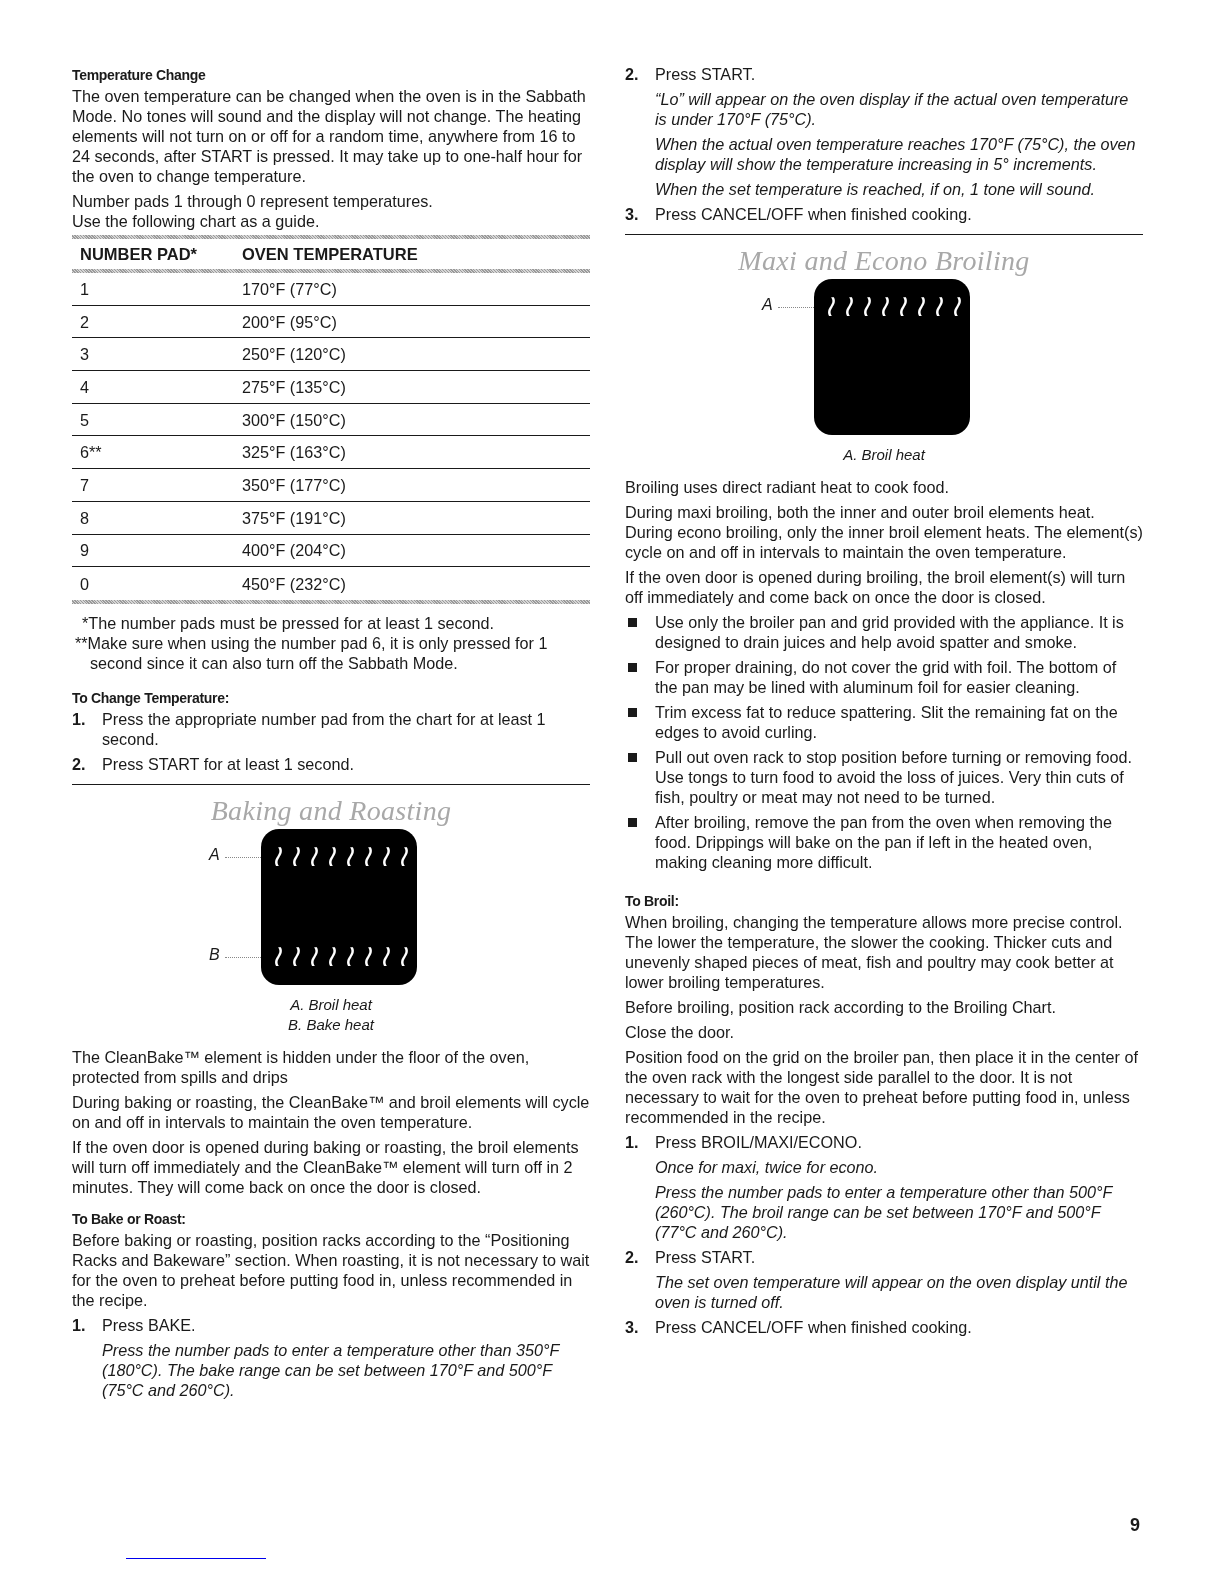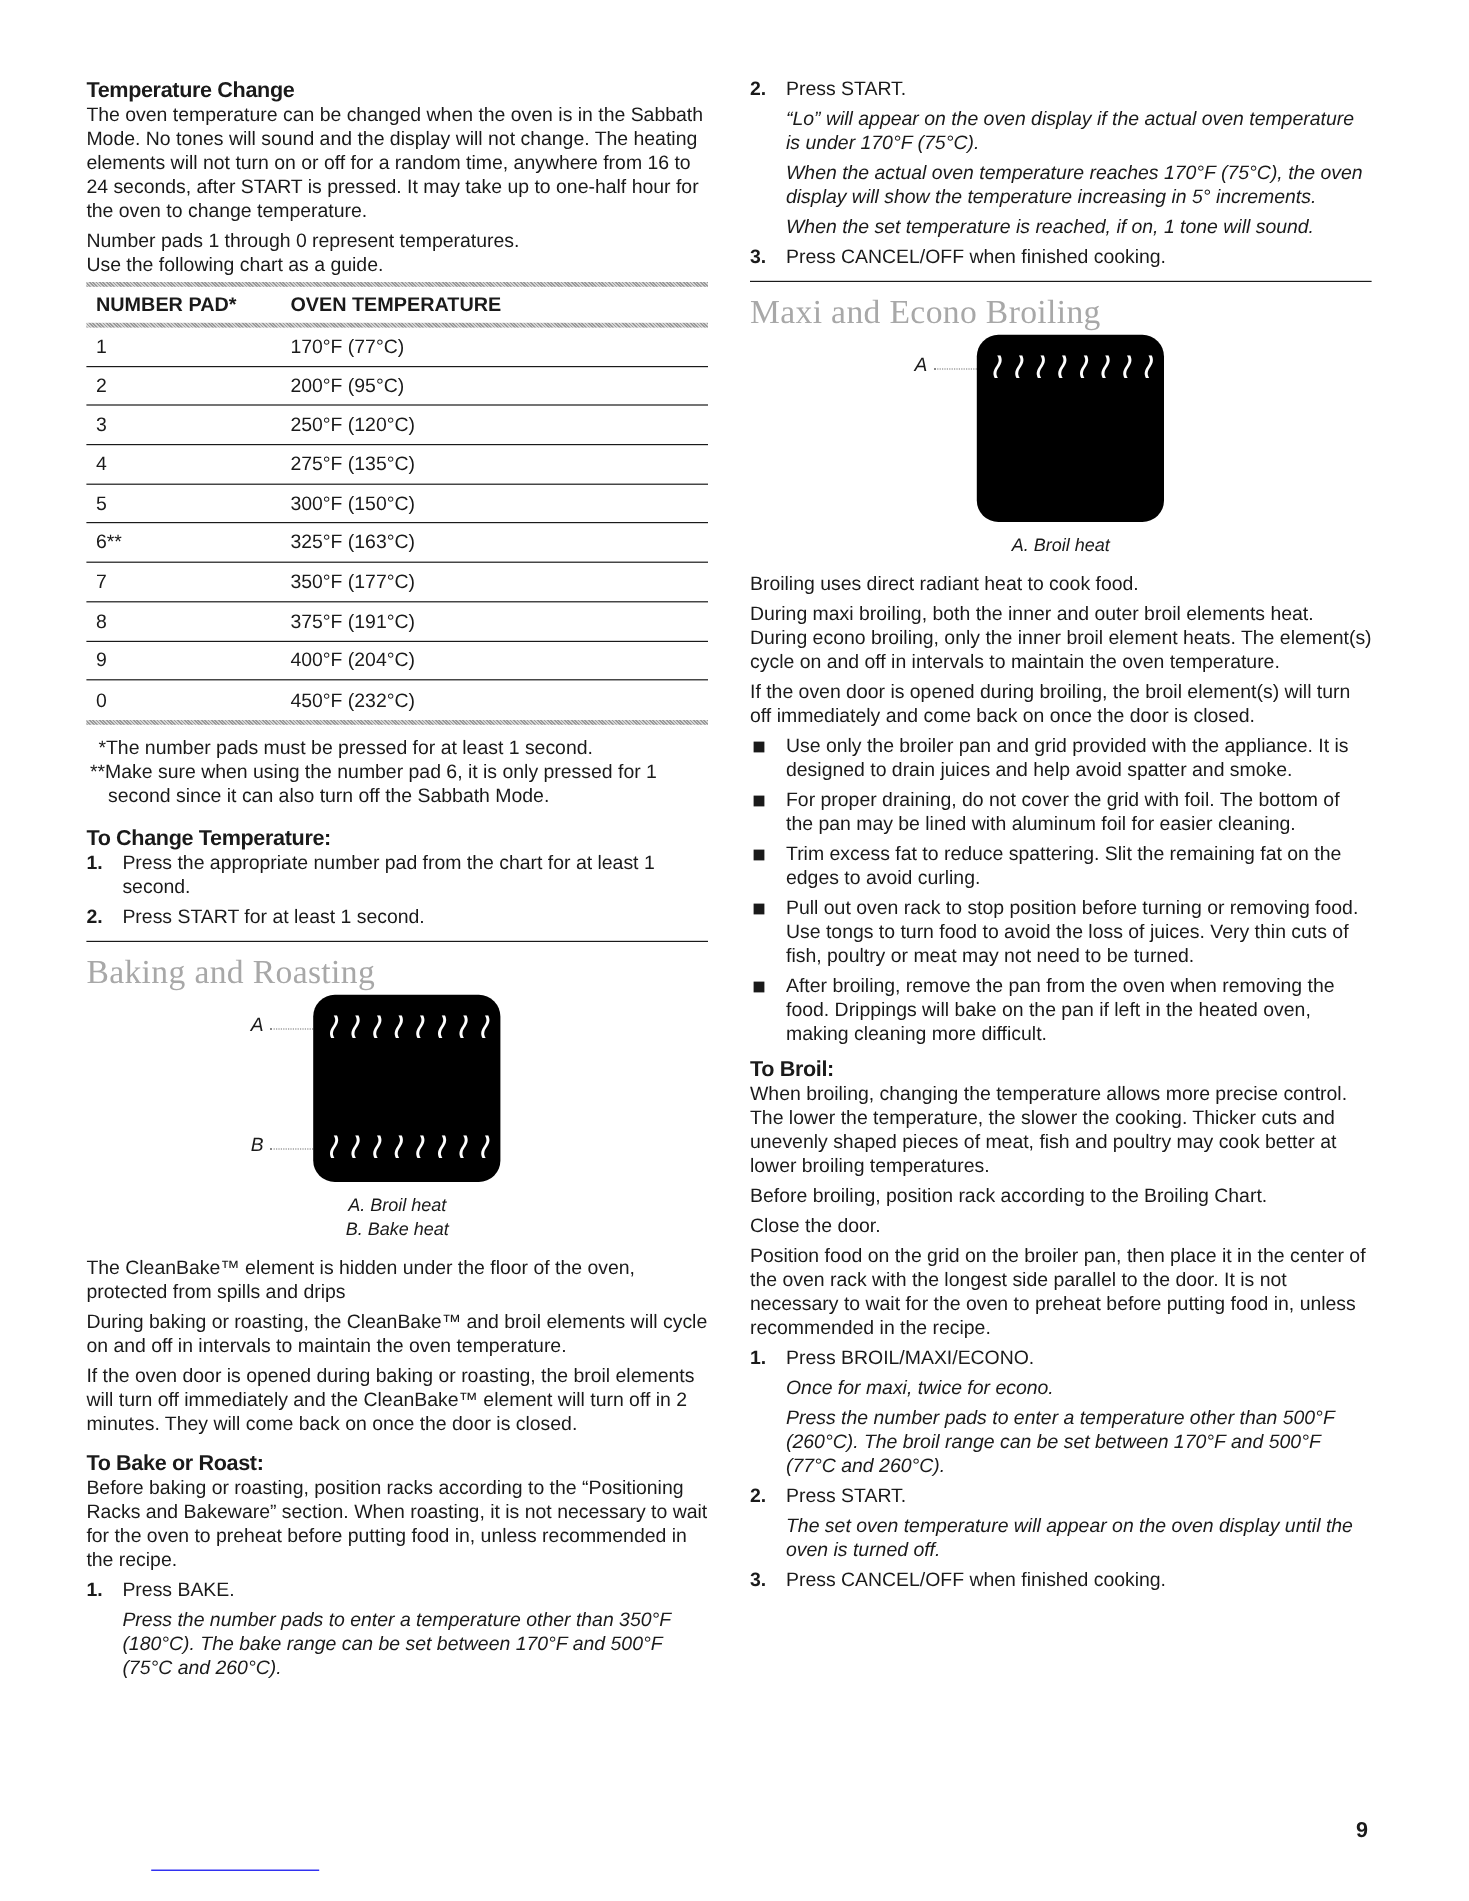--- a/index.html
+++ b/index.html
@@ -1,39 +1,39 @@
 <!DOCTYPE html>
 <html><head>
 <meta charset="utf-8">
 <style>
   html, body { margin: 0; padding: 0; background: #ffffff; }
   body { width: 1224px; height: 1584px; position: relative; overflow: hidden;
          font-family: "Liberation Sans", sans-serif; color: #1a1a1a; }
   .col { position: absolute; top: 64px; width: 518px; font-size: 16.2px; line-height: 20px; }
   #left { left: 72px; }
   #right { left: 625px; }
-  h3 { font-size: 18px; font-weight: bold; margin: 0; line-height: 22px; letter-spacing: -0.3px; }
+  h3 { font-size: 14px; font-weight: bold; margin: 0; line-height: 22px; letter-spacing: -0.3px; }
   p { margin: 0 0 5px 0; }
   .table { margin-top: 4px; width: 518px; }
   .hatch { height: 4px; background: repeating-linear-gradient(45deg, #9a9a9a 0 1px, #d6d6d6 1px 2px); }
   .th-row { display: flex; height: 30px; align-items: center; font-weight: bold; font-size: 16.5px; }
   .th-row .c1, .tr .c1 { width: 170px; padding-left: 8px; box-sizing: border-box; }
   .tr { display: flex; height: 32.7px; align-items: center; border-bottom: 1.5px solid #1a1a1a; box-sizing: border-box; }
   .tr.last { border-bottom: none; }
   .footnote { margin: 9px 0 0 0; }
   .fn1 { padding-left: 10px; }
   .fn2 { padding-left: 18px; text-indent: -15px; }
   .steps { margin: 0; }
   .step { display: flex; }
   .step .num { width: 30px; font-weight: bold; flex: none; }
   .step .txt { flex: 1; }
   .sub { padding-left: 30px; margin-bottom: 5px; font-style: italic; }
   .rule { border-top: 1.5px solid #1a1a1a; margin: 10px 0 0 0; }
   .section-title { font-family: "Liberation Serif", serif; font-size: 28px; color: #a8a8a8;
-                   text-align: left; margin: 16px 0 8px 0; letter-spacing: 0.3px; }
+                   text-align: center; margin: 16px 0 8px 0; letter-spacing: 0.3px; font-style: italic; }
   .figure { position: relative; margin: 0 auto; }
   .oven { position: absolute; background: #000; border-radius: 18px; }
   .waves { position: absolute; left: 0; right: 0; display: flex; justify-content: space-around; padding: 0 6px; }
   .wave { color: #fff; font-family: "DejaVu Serif", serif; font-size: 30px; line-height: 30px; font-style: italic; }
   .lbl { position: absolute; font-style: italic; font-size: 16px; }
   .leader { position: absolute; height: 0; border-top: 1.5px dotted #888; }
   .caption { text-align: center; font-style: italic; font-size: 15px; line-height: 20px; }
   .bullets { margin: 0; }
   .bullet { display: flex; margin-bottom: 5px; }
   .bullet .sq { width: 30px; flex: none; position: relative; }
@@ -220,21 +220,21 @@
       <div class="bullet">
         <span class="sq"></span>
         <span>Pull out oven rack to stop position before turning or removing food. Use tongs to turn food to avoid the loss of juices. Very thin cuts of fish, poultry or meat may not need to be turned.</span>
       </div>
       <div class="bullet">
         <span class="sq"></span>
         <span>After broiling, remove the pan from the oven when removing the food. Drippings will bake on the pan if left in the heated oven, making cleaning more difficult.</span>
       </div>
     </div>
 
-  <h3 style="margin-top:8px">To Broil:</h3>
+  <h3 style="margin-top:18px">To Broil:</h3>
   <p>When broiling, changing the temperature allows more precise control. The lower the temperature, the slower the cooking. Thicker cuts and unevenly shaped pieces of meat, fish and poultry may cook better at lower broiling temperatures.</p>
   <p>Before broiling, position rack according to the Broiling Chart.</p>
   <p>Close the door.</p>
   <p>Position food on the grid on the broiler pan, then place it in the center of the oven rack with the longest side parallel to the door. It is not necessary to wait for the oven to preheat before putting food in, unless recommended in the recipe.</p>
   <div class="step" style="margin-bottom:5px">
     <span class="num">1.</span>
     <span class="txt">Press BROIL/MAXI/ECONO.</span>
   </div>
   <p class="sub">Once for maxi, twice for econo.</p>
   <p class="sub">Press the number pads to enter a temperature other than 500°F (260°C). The broil range can be set between 170°F and 500°F (77°C and 260°C).</p>

